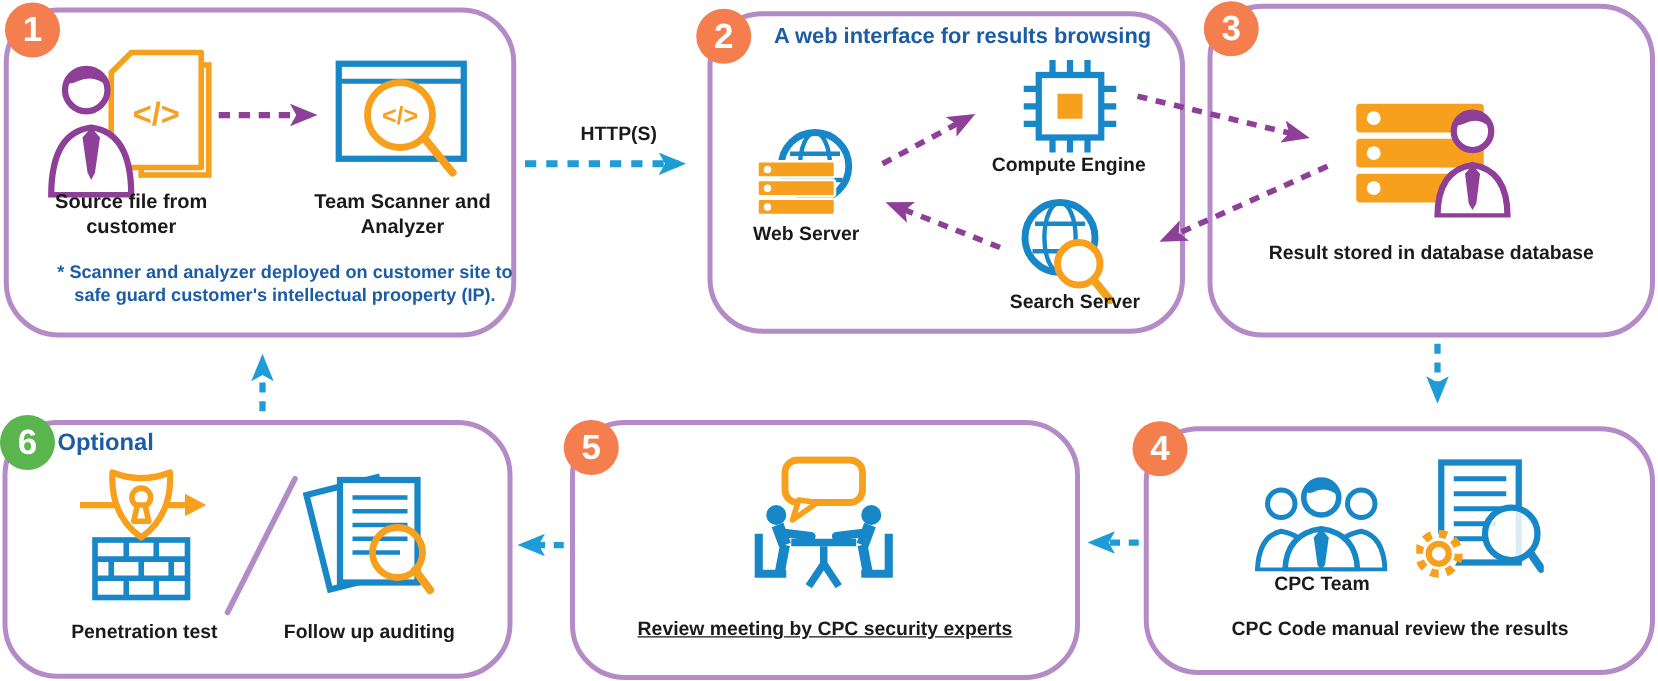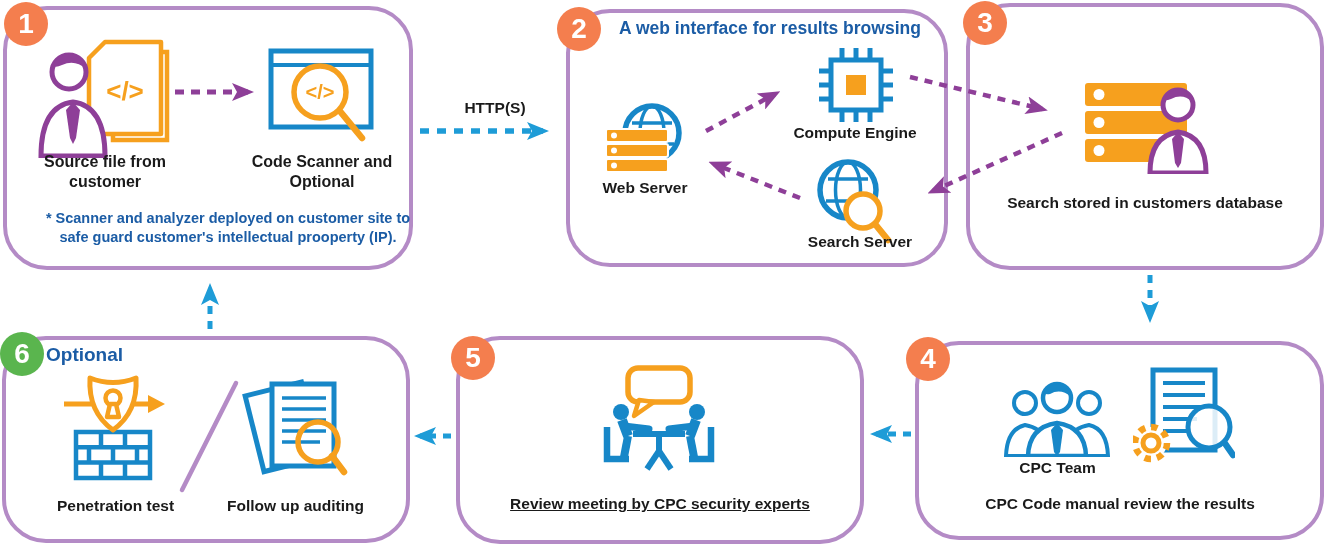--- a/index.html
+++ b/index.html
@@ -265,28 +265,28 @@
   </svg>
 
   <div class="badge" id="badge1">1</div>
   <div class="badge" id="badge2">2</div>
   <div class="badge" id="badge3">3</div>
   <div class="badge" id="badge4">4</div>
   <div class="badge" id="badge5">5</div>
   <div class="badge green" id="badge6">6</div>
 
   <div class="lbl" id="lbl-source">Source file from customer</div>
-  <div class="lbl" id="lbl-scanner">Code Scanner and Optional</div>
+  <div class="lbl" id="lbl-scanner">Team Scanner and Analyzer</div>
   <div class="lbl blue" id="note1">* Scanner and analyzer deployed on customer site to safe guard customer's intellectual prooperty (IP).</div>
   <div class="lbl" id="lbl-http">HTTP(S)</div>
   <div class="lbl blue" id="title2">A web interface for results browsing</div>
   <div class="lbl" id="lbl-webserver">Web Server</div>
   <div class="lbl" id="lbl-compute">Compute Engine</div>
   <div class="lbl" id="lbl-search">Search Server</div>
-  <div class="lbl" id="lbl-db">Search stored in customers database</div>
+  <div class="lbl" id="lbl-db">Result stored in database database</div>
   <div class="lbl" id="lbl-team">CPC Team</div>
   <div class="lbl" id="lbl-review4">CPC Code manual review the results</div>
   <div class="lbl" id="lbl-review5">Review meeting by CPC security experts</div>
   <div class="lbl blue" id="lbl-optional">Optional</div>
   <div class="lbl" id="lbl-pentest">Penetration test</div>
   <div class="lbl" id="lbl-audit">Follow up auditing</div>
 
 </div>
 
 </body></html>

